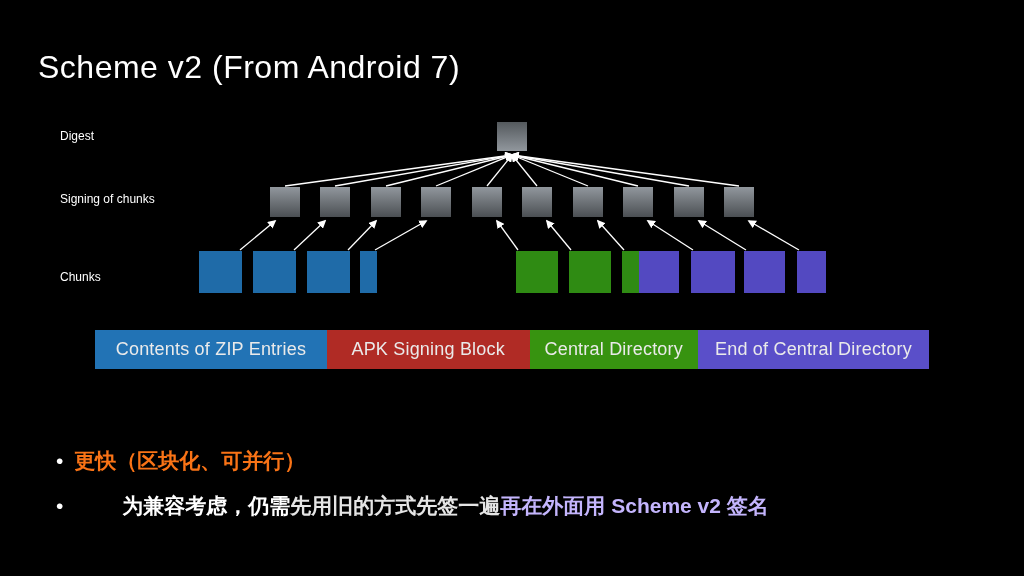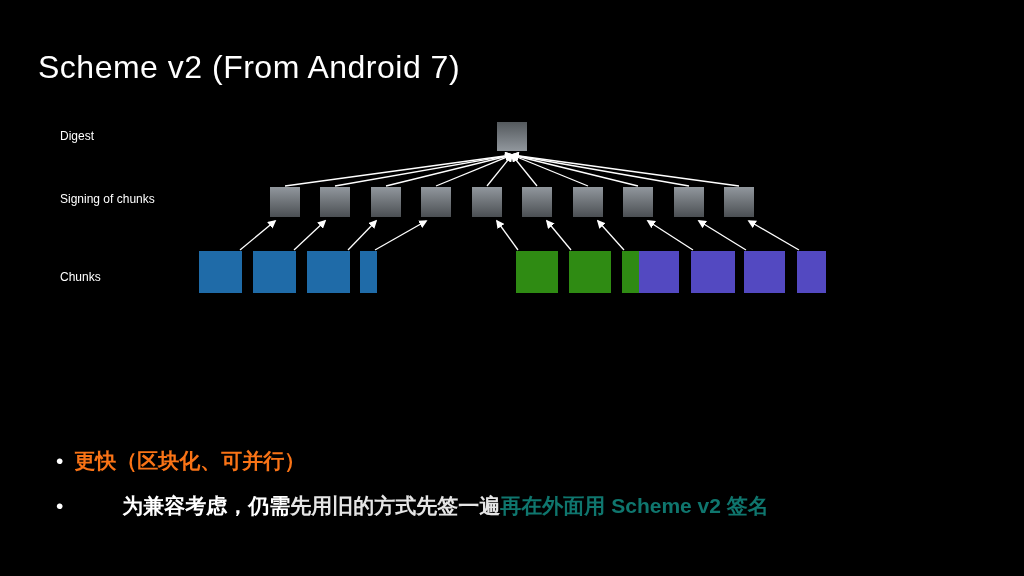--- a/index.html
+++ b/index.html
@@ -113,27 +113,33 @@
       <rect x="360" y="251" width="17" height="42" fill="#1f6ba8"></rect>
       <rect x="516" y="251" width="42" height="42" fill="#2f8b13"></rect>
       <rect x="569" y="251" width="42" height="42" fill="#2f8b13"></rect>
       <rect x="622" y="251" width="17" height="42" fill="#2f8b13"></rect>
       <rect x="639" y="251" width="40" height="42" fill="#5349c1"></rect>
       <rect x="691" y="251" width="44" height="42" fill="#5349c1"></rect>
       <rect x="744" y="251" width="41" height="42" fill="#5349c1"></rect>
       <rect x="797" y="251" width="29" height="42" fill="#5349c1"></rect>
     </svg>
 
+  <div id="file-bar" class="file-bar">
+      <div class="bar-segment" style="flex: 0 0 27.8%; background: rgb(34, 115, 181); color: rgb(234, 234, 234);">Contents of ZIP Entries</div>
+      <div class="bar-segment" style="flex: 0 0 24.3%; background: rgb(176, 43, 37); color: rgb(234, 234, 234);">APK Signing Block</div>
+      <div class="bar-segment" style="flex: 0 0 20.2%; background: rgb(55, 147, 16); color: rgb(234, 234, 234);">Central Directory</div>
+      <div class="bar-segment" style="flex: 0 0 27.7%; background: rgb(90, 79, 201); color: rgb(234, 234, 234);">End of Central Directory</div>
+    </div>
 
   <ul id="bullets" class="bullets">
       <li class="bullet-item">
         <span class="bullet-marker">•</span>
         <span style="color: #f97316; font-family: Liberation Serif, serif;">更快（区块化、可并行）</span>
       </li>
       <li class="bullet-item">
         <span class="bullet-marker">•</span>
         <span style="color: rgb(255, 255, 255); margin-left: 48px;">为兼容考虑，仍需</span>
         <span style="color: #e5e5e5;">先用旧的方式先签一遍</span>
-        <span style="color: #0f766e;">再在外面用 Scheme v2 签名</span>
+        <span style="color: #c4b5fd;">再在外面用 Scheme v2 签名</span>
       </li>
     </ul>
 
 </div>
 
 </body></html>

